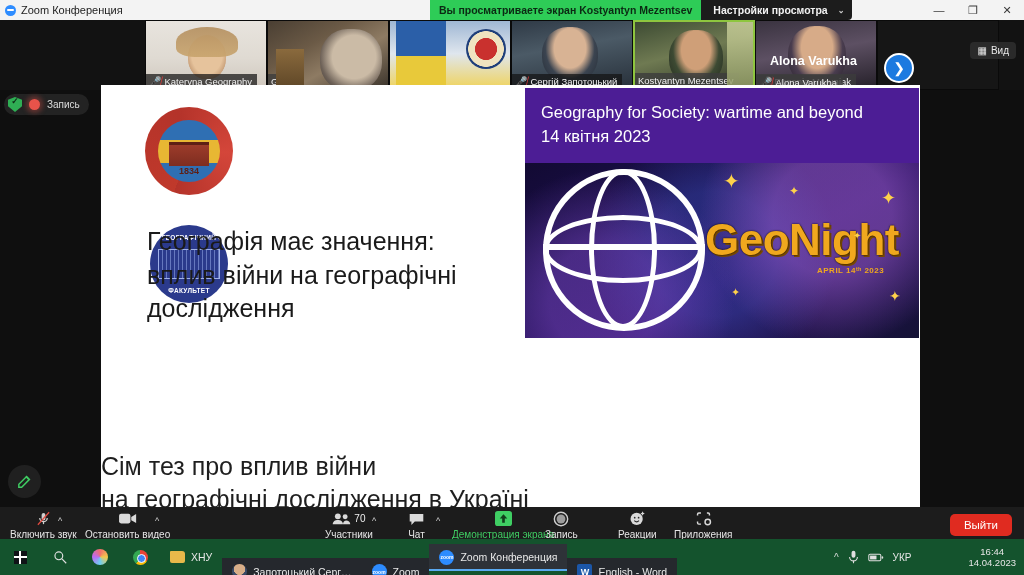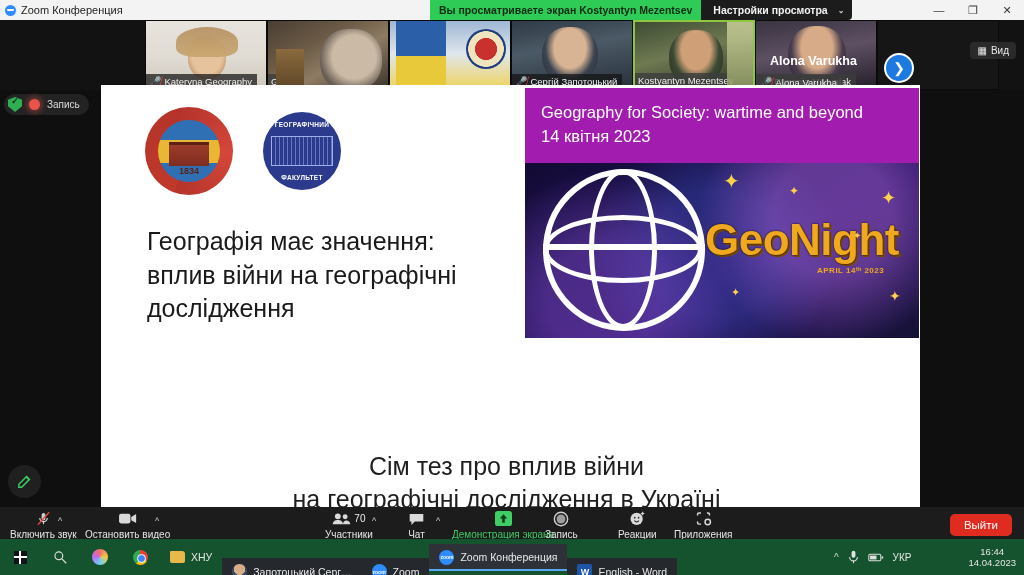--- a/index.html
+++ b/index.html
@@ -155,21 +155,21 @@
     position: absolute; left: 8px; top: 465px;
     width: 33px; height: 33px; border-radius: 50%; background: #202020;
     display: flex; align-items: center; justify-content: center;
   }
 
   
   .slide {
     position: absolute; left: 101px; top: 85px; width: 819px; height: 422px;
     background: #ffffff; overflow: hidden;
   }
-  .logos { position: absolute; left: 44px; top: 22px; display: flex; align-items: center; gap: 30px; }
+  .logos { position: absolute; left: 44px; top: 22px; display: flex; align-items: center; gap: 30px; flex-direction: column; }
   .logo-knu {
     width: 88px; height: 88px; border-radius: 50%;
     background:
       radial-gradient(circle at 50% 50%, #f5e9c8 0 42%, transparent 43%),
       conic-gradient(from 200deg, #c0392b, #b4332a 40%, #d4463a 70%, #b4332a);
     position: relative; display: flex; align-items: center; justify-content: center;
   }
   .logo-knu-inner {
     width: 62px; height: 62px; border-radius: 50%;
     background: linear-gradient(180deg,#2f6fb3 0 32%, #e8b733 32% 70%, #2f6fb3 70% 100%);
@@ -200,28 +200,28 @@
     background: repeating-linear-gradient(90deg, transparent 0 3px, rgba(160,180,240,.5) 3px 4px);
   }
 
   .slide-title {
     position: absolute; left: 46px; top: 140px; width: 400px;
     font-size: 25px; line-height: 1.34; color: #1a1a1a;
     white-space: pre-line;
   }
   .slide-sub {
     position: absolute; left: 0; right: 8px; top: 365px;
-    text-align: center; font-size: 25px; line-height: 1.32;
+    font-size: 25px; line-height: 1.32;
     color: #1f1f1f; white-space: pre-line;
   }
 
   
   .banner {
     position: absolute; left: 424px; top: 3px; width: 394px; height: 250px;
-    background: #a21caf;
+    background: #4c1d95;
   }
   .banner-head {
     padding: 13px 16px 0 16px; color: #fff;
     font-size: 16.5px; line-height: 1.45; white-space: pre-line;
   }
   .banner-img {
     position: absolute; left: 0; top: 75px; width: 394px; height: 175px;
     background:
       radial-gradient(circle at 78% 30%, rgba(150,90,200,.55) 0 18%, transparent 40%),
       radial-gradient(circle at 20% 78%, rgba(120,70,190,.5) 0 16%, transparent 38%),

